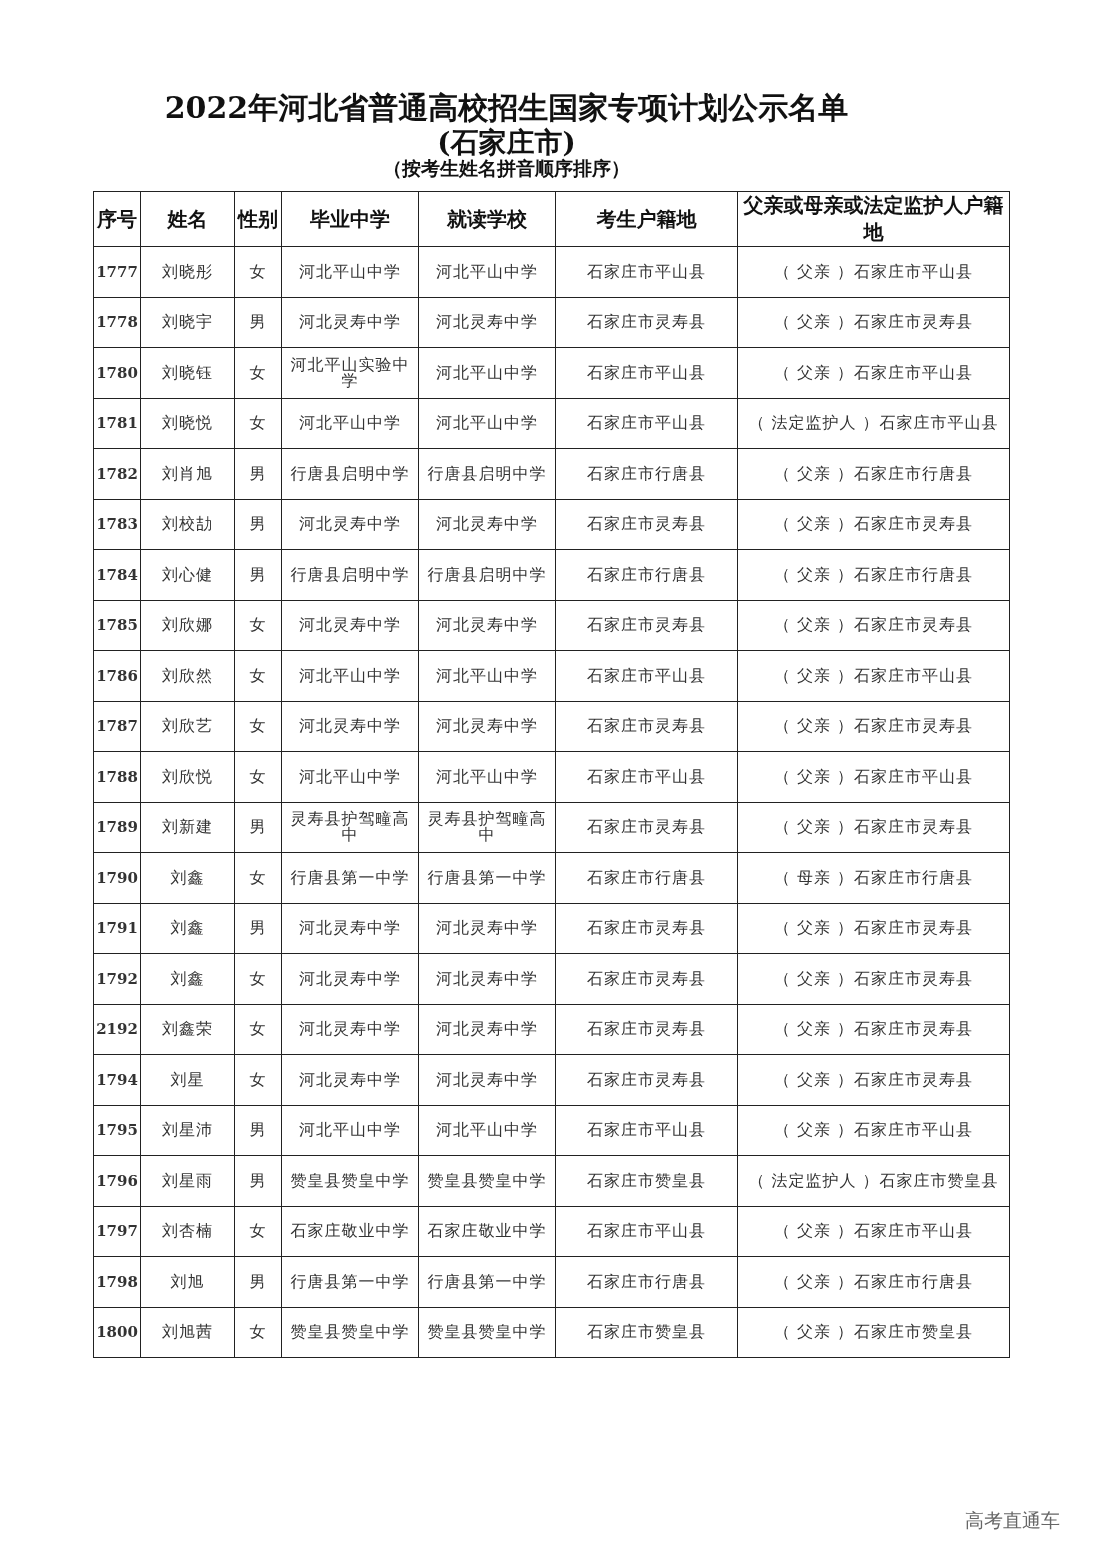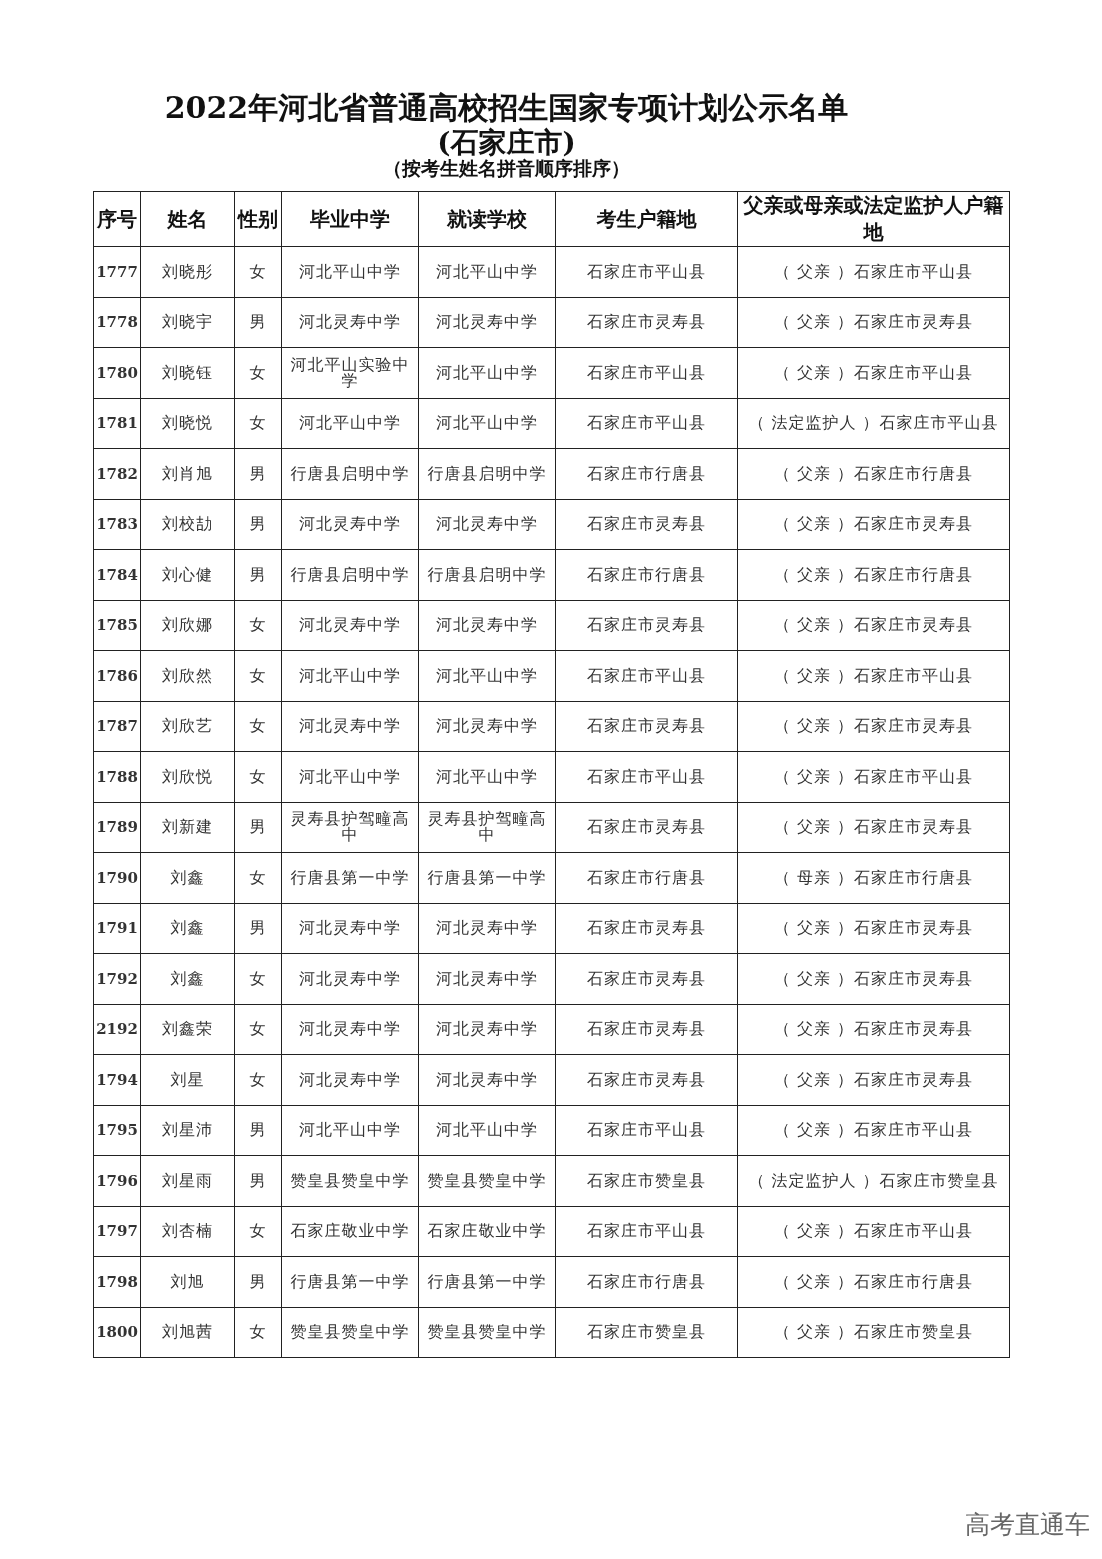--- a/index.html
+++ b/index.html
@@ -7,21 +7,21 @@
          font-family: "DejaVu Serif", "Liberation Serif", serif; color: #222; }
   .title { position: absolute; left: 0; width: 1013px; text-align: center; color: #111; }
   .t1 { top: 88px; font-size: 30px; font-weight: bold; letter-spacing: 0px; }
   .t2 { top: 124px; font-size: 28px; font-weight: bold; }
   .t3 { top: 156px; font-size: 19px; font-weight: bold; font-family: "DejaVu Sans", "Liberation Sans", sans-serif; text-align: center; }
   table { position: absolute; left: 93px; top: 191px; border-collapse: collapse; table-layout: fixed; width: 916px; }
   th, td { border: 1.5px solid #222; text-align: center; vertical-align: middle; padding: 0 2px; }
   th { height: 41px; font-size: 20px; font-weight: bold; font-family: "DejaVu Sans", "Liberation Sans", sans-serif; color: #111; }
   td { height: 49.5px; font-size: 16px; color: #333; line-height: 16px; letter-spacing: 1px; }
   td.seq { font-size: 15px; letter-spacing: 0; font-weight: bold; }
-  .watermark { position: absolute; left: 965px; top: 1508px; font-size: 25px; color: #666;
+  .watermark { position: absolute; left: 965px; top: 1508px; font-size: 19px; color: #666;
                font-family: "DejaVu Sans", "Liberation Sans", sans-serif; text-align: right; }
 </style>
 </head>
 <body>
 
 <div class="title t1">2022年河北省普通高校招生国家专项计划公示名单</div>
 <div class="title t2">(石家庄市)</div>
 <div class="title t3">（按考生姓名拼音顺序排序）</div>
 
 <table>

